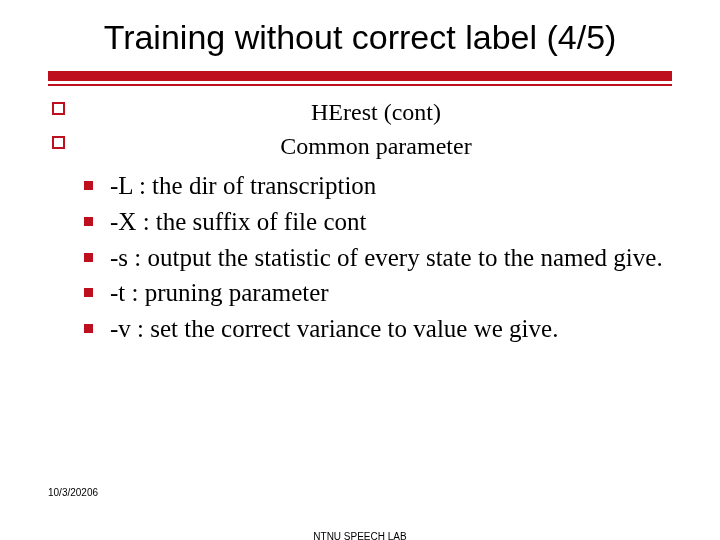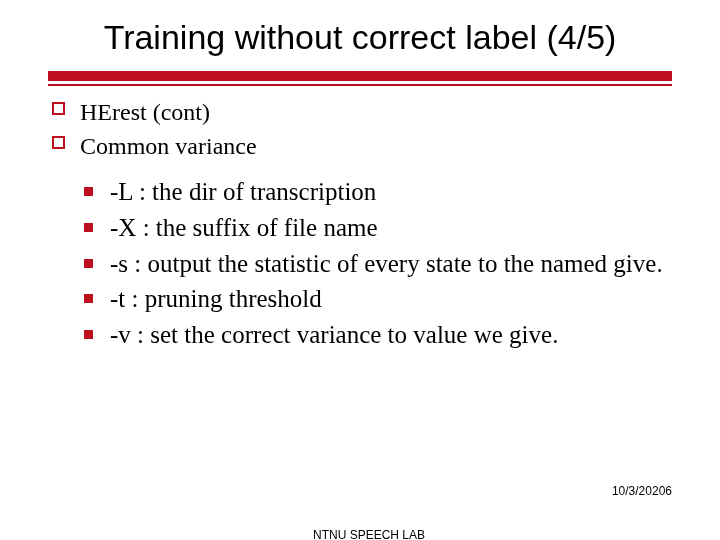--- a/index.html
+++ b/index.html
@@ -40,65 +40,66 @@
     background: #be0f1e;
   }
   .body {
     font-family: "Times New Roman", Times, serif;
     font-size: 24px;
     line-height: 1.25;
   }
   ul.level1 {
     list-style: none;
     padding-left: 4px;
+    text-align: center;
   }
   ul.level1 > li {
     position: relative;
     padding-left: 28px;
     margin-bottom: 4px;
   }
   ul.level1 > li > .marker {
     position: absolute;
     left: 0;
     top: 5px;
     width: 13px;
     height: 13px;
     border: 2px solid #be0f1e;
     background: transparent;
   }
   ul.level2 {
     list-style: none;
     padding-left: 36px;
-    margin-top: 14px;
+    margin-top: 8px;
     font-size: 25px;
   }
   ul.level2 > li {
     position: relative;
     padding-left: 26px;
     margin-bottom: 2px;
     line-height: 1.35;
   }
   ul.level2 > li > .marker2 {
     position: absolute;
     left: 0;
     top: 12px;
     width: 9px;
     height: 9px;
     background: #be0f1e;
   }
   .footer {
     position: absolute;
-    left: 18px; right: 0;
+    left: 0; right: 0;
     bottom: 18px;
     padding: 0 48px;
     display: flex;
-    justify-content: flex-end;
+    justify-content: flex-start;
     align-items: baseline;
     font-family: Arial, Helvetica, sans-serif;
-    font-size: 12px;
+    font-size: 10px;
     color: #000;
   }
   .footer .center { position: absolute; left: 0; right: 0; text-align: center; margin-top: 44px; }
   .footer .left, .footer .right { position: relative; z-index: 1; }
 </style>
 </head>
 <body>
 
 <div class="slide">
 
@@ -107,40 +108,40 @@
   <div class="rule"></div>
 
   <div class="body">
     <ul class="level1">
       <li>
         <span class="marker"></span>
         <span>HErest (cont)</span>
       </li>
       <li>
         <span class="marker"></span>
-        <span>Common variance</span>
+        <span>Common parameter</span>
       </li>
     </ul>
 
     <ul class="level2">
       <li>
         <span class="marker2"></span>
         <span>-L : the dir of transcription</span>
       </li>
       <li>
         <span class="marker2"></span>
-        <span>-X : the suffix of file name</span>
+        <span>-X : the suffix of file cont</span>
       </li>
       <li>
         <span class="marker2"></span>
         <span>-s : output the statistic of every state to the named give.</span>
       </li>
       <li>
         <span class="marker2"></span>
-        <span>-t : pruning threshold</span>
+        <span>-t : pruning parameter</span>
       </li>
       <li>
         <span class="marker2"></span>
         <span>-v : set the correct variance to value we give.</span>
       </li>
     </ul>
   </div>
 
   <div class="footer">
     <span class="left">10/3/2020</span>

